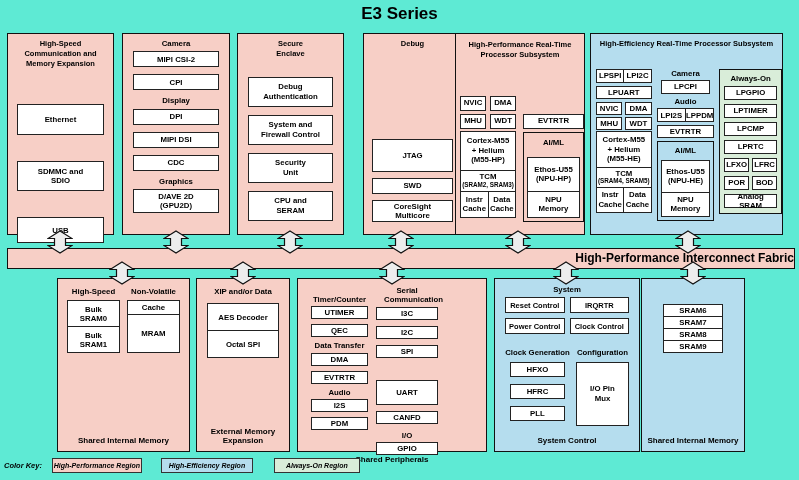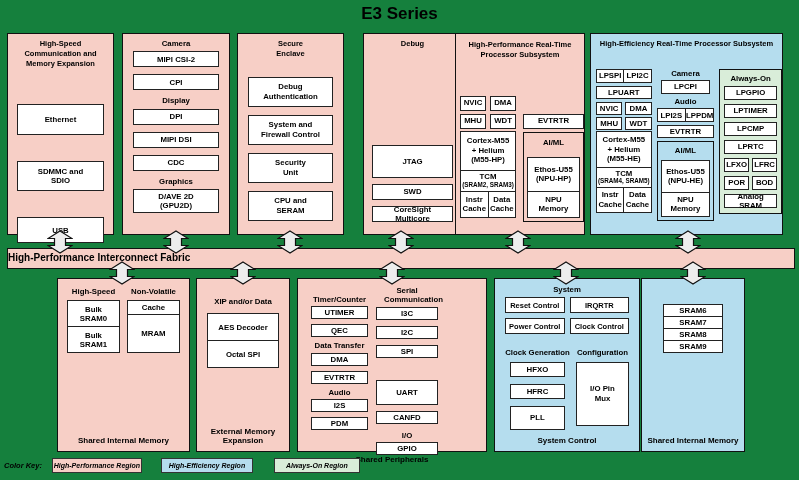--- a/index.html
+++ b/index.html
@@ -1,36 +1,36 @@
 <!DOCTYPE html>
 <html><head>
 <meta charset="utf-8">
 <style>
 * { box-sizing: border-box; margin: 0; padding: 0; }
 body { font-family: "Liberation Sans", sans-serif; background: #fff; }
-#canvas { position: relative; width: 799px; height: 480px; background: #15803d; color: #000; font-weight: bold; overflow: hidden; }
+#canvas { position: relative; width: 799px; height: 480px; background: #5eead4; color: #000; font-weight: bold; overflow: hidden; }
 .title { position: absolute; top: 4px; left: 0; right: 0; text-align: center; font-size: 17px; font-weight: 600; }
 .block { position: absolute; border: 1.5px solid #111; display: flex; flex-direction: column; }
 .pink { background: #f7cfc6; }
 .blue { background: #b5ddee; }
 .green { background: #d9edd9; }
 .bt { font-size: 7.5px; text-align: center; line-height: 1.3; padding-top: 5px; }
 .hdr { font-size: 7.8px; text-align: center; line-height: 1.2; flex-shrink: 0; }
 .wbox { background: #fff; border: 1px solid #222; display: flex; flex-direction: column; align-items: center; justify-content: center; text-align: center; font-size: 7.8px; line-height: 1.2; flex-shrink: 0; }
 .vlist { display: flex; flex-direction: column; }
 .stack > .wbox + .wbox, .stack > .row2 + .wbox, .stack > .wbox + .row2 { margin-top: -1px; }
 .row2 { display: flex; flex-shrink: 0; }
 .row2 > .wbox { flex: 1; height: 100%; }
 .row2 > .wbox + .wbox { margin-left: -1px; }
 .gpair { display: flex; gap: 3px; flex-shrink: 0; }
 .gpair > .wbox { flex: 1; }
 .blabel { margin-top: auto; text-align: center; font-size: 8px; line-height: 1.2; padding-bottom: 5px; flex-shrink: 0; }
 .sub { font-size: 6.3px; line-height: 1.1; }
 .arrow { position: absolute; width: 26px; height: 24px; z-index: 5; }
-.fabric { position: absolute; left: 7px; top: 248px; width: 788px; height: 21px; background: #f7cfc6; border: 1.5px solid #111; text-align: left; font-size: 10px; line-height: 18px; }
+.fabric { position: absolute; left: 7px; top: 248px; width: 788px; height: 21px; background: #f7cfc6; border: 1.5px solid #111; text-align: right; font-size: 12px; line-height: 18px; }
 .aiml { border: 1px solid #111; display: flex; flex-direction: column; padding: 3px; }
 .keyrow { position: absolute; left: 4px; top: 458px; display: flex; align-items: center; gap: 10px; }
 .keylabel { font-style: italic; font-size: 7.5px; }
 .keybox { border: 1.6px solid #333; font-style: italic; font-size: 7px; height: 15px; display: flex; align-items: center; justify-content: center; text-align: center; }
 </style>
 </head>
 <body>
 
 <div id="canvas">
 
@@ -67,21 +67,21 @@
       <div class="wbox" style="height:30px;padding:0 22px">Security Unit</div>
       <div class="wbox" style="height:30px;padding:0 18px">CPU and SERAM</div>
     </div>
   </div>
 
   <div class="block pink" style="left:363px;top:33px;width:99px;height:202px">
     <div class="bt">Debug</div>
     <div class="vlist" style="margin:auto 8px 12px;gap:6px">
       <div class="wbox" style="height:33px">JTAG</div>
       <div class="wbox" style="height:16px">SWD</div>
-      <div class="wbox" style="height:16px;padding:0 14px">CoreSight Multicore</div>
+      <div class="wbox" style="height:22px;padding:0 14px">CoreSight Multicore</div>
     </div>
   </div>
 
   <div class="block pink" style="left:455px;top:33px;width:130px;height:202px">
     <div class="bt" style="padding:6px 4px 0">High-Performance Real-Time Processor Subsystem</div>
     <div style="display:flex;gap:7px;margin:36px 0 0 4px">
       <div style="width:57px">
         <div style="display:grid;grid-template-columns:1fr 1fr;gap:3px 4px">
           <div class="wbox" style="height:15px">NVIC</div>
           <div class="wbox" style="height:15px">DMA</div>
@@ -230,21 +230,21 @@
         <div class="stack vlist" style="margin-top:4px">
           <div class="wbox" style="height:15px">Cache</div>
           <div class="wbox" style="height:39px">MRAM</div>
         </div>
       </div>
     </div>
     <div class="blabel">Shared Internal Memory</div>
   </div>
 
   <div class="block pink" style="left:196px;top:278px;width:94px;height:174px">
-    <div class="hdr" style="margin-top:18px">XIP and/or Data</div>
+    <div class="hdr" style="margin-top:8px">XIP and/or Data</div>
     <div class="stack vlist" style="margin:7px 10px 0">
       <div class="wbox" style="height:28px">AES Decoder</div>
       <div class="wbox" style="height:28px">Octal SPI</div>
     </div>
     <div class="blabel" style="padding:0 10px 5px">External Memory Expansion</div>
   </div>
 
   <div class="block pink" style="left:297px;top:278px;width:190px;height:174px">
     <div style="display:flex;gap:8px;margin:7px 0 0 13px">
       <div class="vlist" style="width:57px;padding-top:9px">
@@ -279,21 +279,21 @@
       <div class="wbox" style="height:16px;font-size:7.5px">IRQRTR</div>
       <div class="wbox" style="height:16px;font-size:7.5px">Power Control</div>
       <div class="wbox" style="height:16px;font-size:7.5px">Clock Control</div>
     </div>
     <div style="display:flex;gap:6px;margin:14px 10px 0">
       <div class="vlist" style="width:66px">
         <div class="hdr">Clock Generation</div>
         <div class="vlist" style="margin:4px 5px 0;gap:7px">
           <div class="wbox" style="height:15px">HFXO</div>
           <div class="wbox" style="height:15px">HFRC</div>
-          <div class="wbox" style="height:24px">PLL</div>
+          <div class="wbox" style="height:15px">PLL</div>
         </div>
       </div>
       <div class="vlist" style="width:54px">
         <div class="hdr">Configuration</div>
         <div class="wbox" style="height:64px;margin-top:4px;padding:0 12px">I/O Pin Mux</div>
       </div>
     </div>
     <div class="blabel">System Control</div>
   </div>
 

